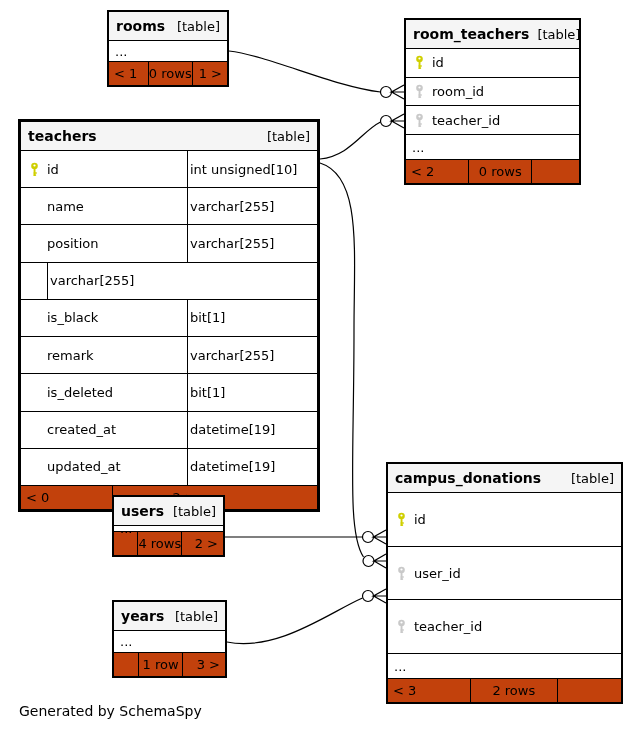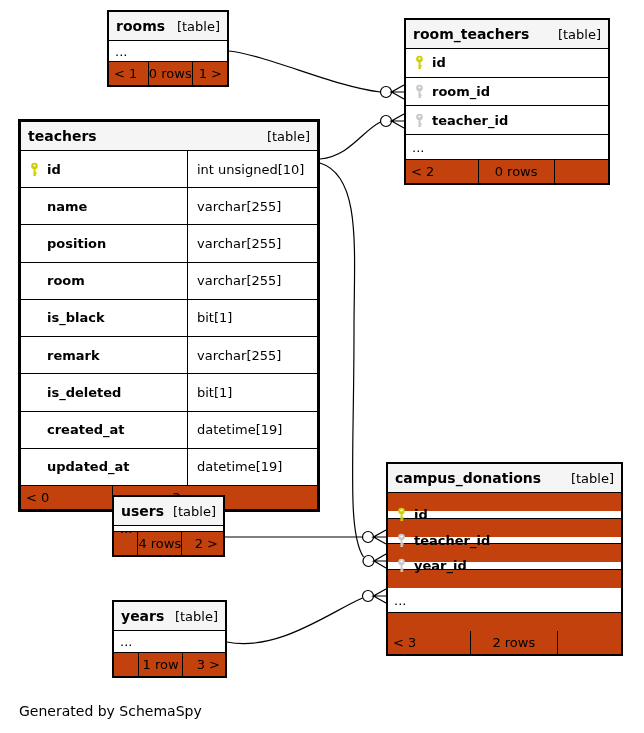--- a/index.html
+++ b/index.html
@@ -10,46 +10,46 @@
   .tbl{position:absolute;box-sizing:border-box;background:#c2410c;border:2px solid #000;
        display:flex;flex-direction:column;z-index:1;}
   #t-teachers{border-width:3px;}
   .hdr{flex:0 0 28px;background:var(--hdr,#f5f5f5);display:flex;justify-content:space-between;
        align-items:center;padding:0 7px;border-bottom:1px solid #000;}
   .tname{font-weight:bold;font-size:14px;white-space:nowrap;}
   .ttag{font-size:13px;white-space:nowrap;margin-left:8px;}
   .row{flex:1 1 auto;display:flex;align-items:stretch;border-bottom:1px solid #000;
        font-size:13px;min-height:0;background:#fff;}
   .kicon{flex:0 0 26px;display:flex;align-items:center;justify-content:center;}
-  .cname{display:flex;align-items:center;white-space:nowrap;font-weight:bold;}
+  .cname{display:flex;align-items:center;white-space:nowrap;}
   .row.typed .cname{flex:0 0 140px;}
   .ctype{flex:1 1 auto;display:flex;align-items:center;border-left:1px solid #000;
-         padding-left:9px;white-space:nowrap;}
+         padding-left:2px;white-space:nowrap;}
   .ellip{flex:0 0 24px;padding-left:6px;display:flex;align-items:center;}
   .ellip.grow{flex:1 1 auto;}
   .ft{flex:0 0 23px;display:flex;align-items:stretch;font-size:13px;}
   .ft>span{display:flex;align-items:center;white-space:nowrap;}
   .ft-l{width:30%;padding-left:5px;justify-content:flex-start;}
   .ft-c{flex:1;justify-content:center;border-left:1px solid #000;}
   .ft-r{width:26%;justify-content:flex-end;padding-right:5px;border-left:1px solid #000;}
   #t-users .ft-l,#t-years .ft-l{width:17%;}
   #t-users .ft-r,#t-years .ft-r{width:33%;}
   #t-room_teachers .ft-l,#t-campus_donations .ft-l{width:33%;}
   #t-room_teachers .ft-r{width:24%;}
   #t-campus_donations .ft-r{width:25%;}
   #t-teachers .ft-l{width:29%;}
   #t-teachers .ft-r{width:28%;}
 
   
   #t-rooms{left:107px;top:10px;width:122px;height:77px;}
-  #t-room_teachers{left:404px;top:18px;width:206px;height:167px;}
+  #t-room_teachers{left:404px;top:18px;width:177px;height:167px;}
   #t-teachers{left:18px;top:119px;width:302px;height:393px;}
   #t-users{left:112px;top:495px;width:113px;height:62px;}
   #t-years{left:112px;top:600px;width:115px;height:78px;}
-  #t-campus_donations{left:386px;top:462px;width:237px;height:194px;gap:18px;}
+  #t-campus_donations{left:386px;top:462px;width:237px;height:242px;}
 
   
   svg.edges{position:absolute;inset:0;z-index:5;pointer-events:none;}
   svg.edges path{fill:none;stroke:#000;stroke-width:1.2;}
   svg.edges circle{fill:#fff;stroke:#000;stroke-width:1.2;}
 
   .note{position:absolute;left:19px;top:703px;font-size:14px;}
 </style>
 </head>
 <body>
@@ -167,21 +167,20 @@
         <span class="cname">name</span>
         <span class="ctype">varchar[255]</span>
       </div>
       <div class="row typed">
         <span class="kicon"></span>
         <span class="cname">position</span>
         <span class="ctype">varchar[255]</span>
       </div>
       <div class="row typed">
         <span class="kicon"></span>
-        <span class="cname">room</span>
         <span class="ctype">varchar[255]</span>
       </div>
       <div class="row typed">
         <span class="kicon"></span>
         <span class="cname">is_black</span>
         <span class="ctype">bit[1]</span>
       </div>
       <div class="row typed">
         <span class="kicon"></span>
         <span class="cname">remark</span>
@@ -251,33 +250,33 @@
       <div class="row">
         <span class="kicon">
           <svg width="11" height="15" viewBox="0 0 11 15">
             <circle cx="5.5" cy="4" r="3.3" fill="#c9c9c9"></circle>
             <circle cx="5.5" cy="3.5" r="1.1" fill="#fff"></circle>
             <rect x="4.6" y="6.6" width="1.9" height="7.4" fill="#c9c9c9"></rect>
             <rect x="4.6" y="10.3" width="3.2" height="1.4" fill="#c9c9c9"></rect>
             <rect x="4.6" y="12.4" width="2.5" height="1.4" fill="#c9c9c9"></rect>
           </svg>
         </span>
+        <span class="cname">user_id</span>
+      </div>
+      <div class="row">
+        <span class="kicon">
+          <svg width="11" height="15" viewBox="0 0 11 15">
+            <circle cx="5.5" cy="4" r="3.3" fill="#c9c9c9"></circle>
+            <circle cx="5.5" cy="3.5" r="1.1" fill="#fff"></circle>
+            <rect x="4.6" y="6.6" width="1.9" height="7.4" fill="#c9c9c9"></rect>
+            <rect x="4.6" y="10.3" width="3.2" height="1.4" fill="#c9c9c9"></rect>
+            <rect x="4.6" y="12.4" width="2.5" height="1.4" fill="#c9c9c9"></rect>
+          </svg>
+        </span>
         <span class="cname">teacher_id</span>
-      </div>
-      <div class="row">
-        <span class="kicon">
-          <svg width="11" height="15" viewBox="0 0 11 15">
-            <circle cx="5.5" cy="4" r="3.3" fill="#c9c9c9"></circle>
-            <circle cx="5.5" cy="3.5" r="1.1" fill="#fff"></circle>
-            <rect x="4.6" y="6.6" width="1.9" height="7.4" fill="#c9c9c9"></rect>
-            <rect x="4.6" y="10.3" width="3.2" height="1.4" fill="#c9c9c9"></rect>
-            <rect x="4.6" y="12.4" width="2.5" height="1.4" fill="#c9c9c9"></rect>
-          </svg>
-        </span>
-        <span class="cname">year_id</span>
       </div>
       <div class="row ellip">...</div>
       <div class="ft">
         <span class="ft-l">&lt; 3</span>
         <span class="ft-c">2 rows</span>
         <span class="ft-r"></span>
       </div>
     </div>
 
   <div class="note">Generated by SchemaSpy</div>

